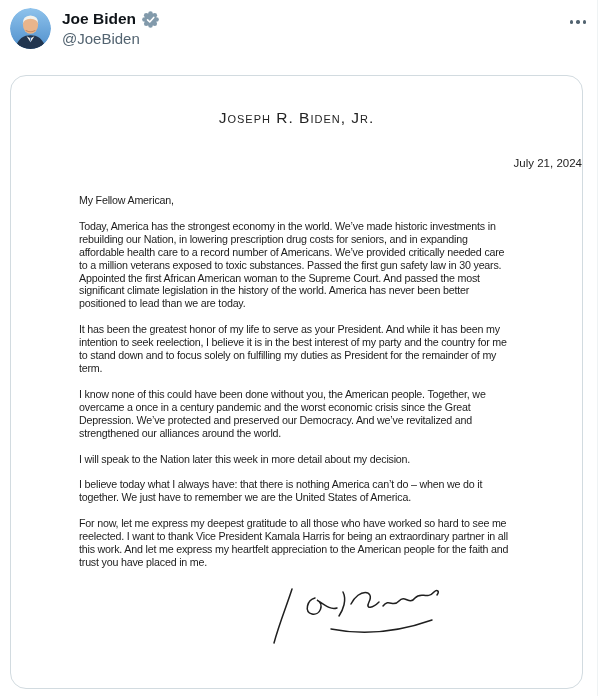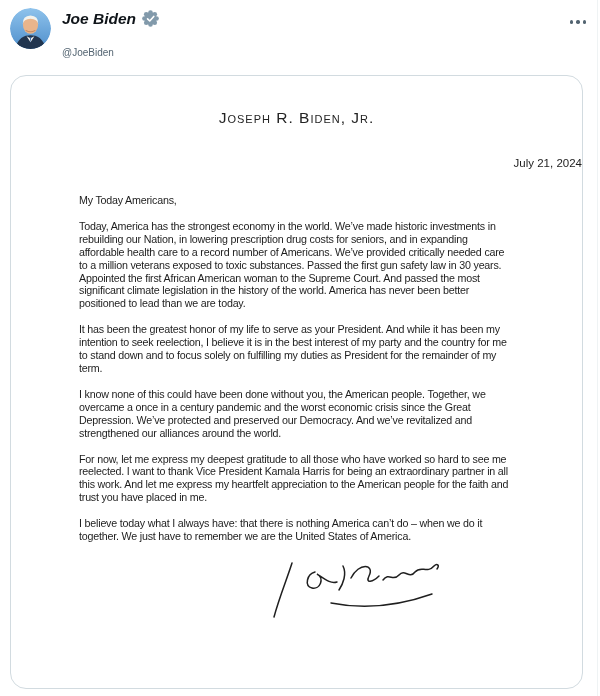--- a/index.html
+++ b/index.html
@@ -12,24 +12,24 @@
   }
   
   .tweet-header{
     position:absolute;top:8px;left:10px;right:12px;height:44px;
     display:flex;align-items:flex-start;
   }
   .avatar{
     width:41px;height:41px;border-radius:50%;overflow:hidden;flex:0 0 41px;cursor:pointer;
   }
   .author-block{margin-left:11px;padding-top:1px;}
-  .name-row{display:flex;align-items:flex-start;gap:6px;font-style:italic;}
+  .name-row{display:flex;align-items:flex-end;gap:6px;}
   .author-name{font-size:15.5px;font-weight:700;color:#0f1419;line-height:19px;cursor:pointer;}
   .badge{width:17px;height:17px;display:inline-block;margin-top:1px;cursor:pointer;}
-  .author-handle{font-size:10px;color:#536471;line-height:19px;margin-top:15px;}
+  .author-handle{font-size:15px;color:#536471;line-height:19px;margin-top:1px;}
   .more-button{
     margin-left:auto;display:flex;gap:3px;align-items:center;height:20px;padding:4px 2px;
     cursor:pointer;border-radius:999px;
   }
   .more-button i{width:3.4px;height:3.4px;border-radius:50%;background:#536471;display:block;}
   
   .letter-card{
     position:absolute;left:10px;top:75px;width:571px;height:612px;
     background:#ffffff;border:1px solid #d2dbe0;border-radius:16px;
     font-family:Liberation Sans, sans-serif;color:#1d1d1d;cursor:pointer;overflow:hidden;
@@ -96,42 +96,43 @@
     <i></i>
     <i></i>
     <i></i>
   </div>
 </header>
 
 <div class="letter-card">
   <div class="letterhead">Joseph R. Biden, Jr.</div>
   <div class="letter-date">July 21, 2024</div>
   <div class="letter-body">
-    <p>My Today Americans,</p>
+    <p>My Fellow American,</p>
     <p>Today, America has the strongest economy in the world. We’ve made historic investments in
 rebuilding our Nation, in lowering prescription drug costs for seniors, and in expanding
 affordable health care to a record number of Americans. We’ve provided critically needed care
 to a million veterans exposed to toxic substances. Passed the first gun safety law in 30 years.
 Appointed the first African American woman to the Supreme Court. And passed the most
 significant climate legislation in the history of the world. America has never been better
 positioned to lead than we are today.</p>
     <p>It has been the greatest honor of my life to serve as your President. And while it has been my
 intention to seek reelection, I believe it is in the best interest of my party and the country for me
 to stand down and to focus solely on fulfilling my duties as President for the remainder of my
 term.</p>
     <p>I know none of this could have been done without you, the American people. Together, we
 overcame a once in a century pandemic and the worst economic crisis since the Great
 Depression. We’ve protected and preserved our Democracy. And we’ve revitalized and
 strengthened our alliances around the world.</p>
+    <p>I will speak to the Nation later this week in more detail about my decision.</p>
+    <p>I believe today what I always have: that there is nothing America can’t do – when we do it
+together. We just have to remember we are the United States of America.</p>
     <p>For now, let me express my deepest gratitude to all those who have worked so hard to see me
 reelected. I want to thank Vice President Kamala Harris for being an extraordinary partner in all
 this work. And let me express my heartfelt appreciation to the American people for the faith and
 trust you have placed in me.</p>
-    <p>I believe today what I always have: that there is nothing America can’t do – when we do it
-together. We just have to remember we are the United States of America.</p>
     <div class="signature">
       <svg width="175" height="64" viewBox="0 0 175 64">
         <g fill="none" stroke="#1f1f1f" stroke-width="1.5" stroke-linecap="round">
           <path d="M21,7 C17,20 8,42 3,61"></path>
           <path d="M44,16 C36,18 33,30 41,32 C49,34 54,22 46,18 C55,24 60,28 66,26"></path>
           <path d="M72,10 C76,18 72,28 68,34"></path>
           <path d="M80,22 C88,6 104,8 98,20 C94,28 102,26 108,20"></path>
           <path d="M112,24 C118,16 122,26 128,19 C134,12 138,24 144,16 C150,9 156,18 163,10 C166,7 169,9 166,13"></path>
           <path d="M60,47 C95,54 130,49 161,38"></path>
         </g>

